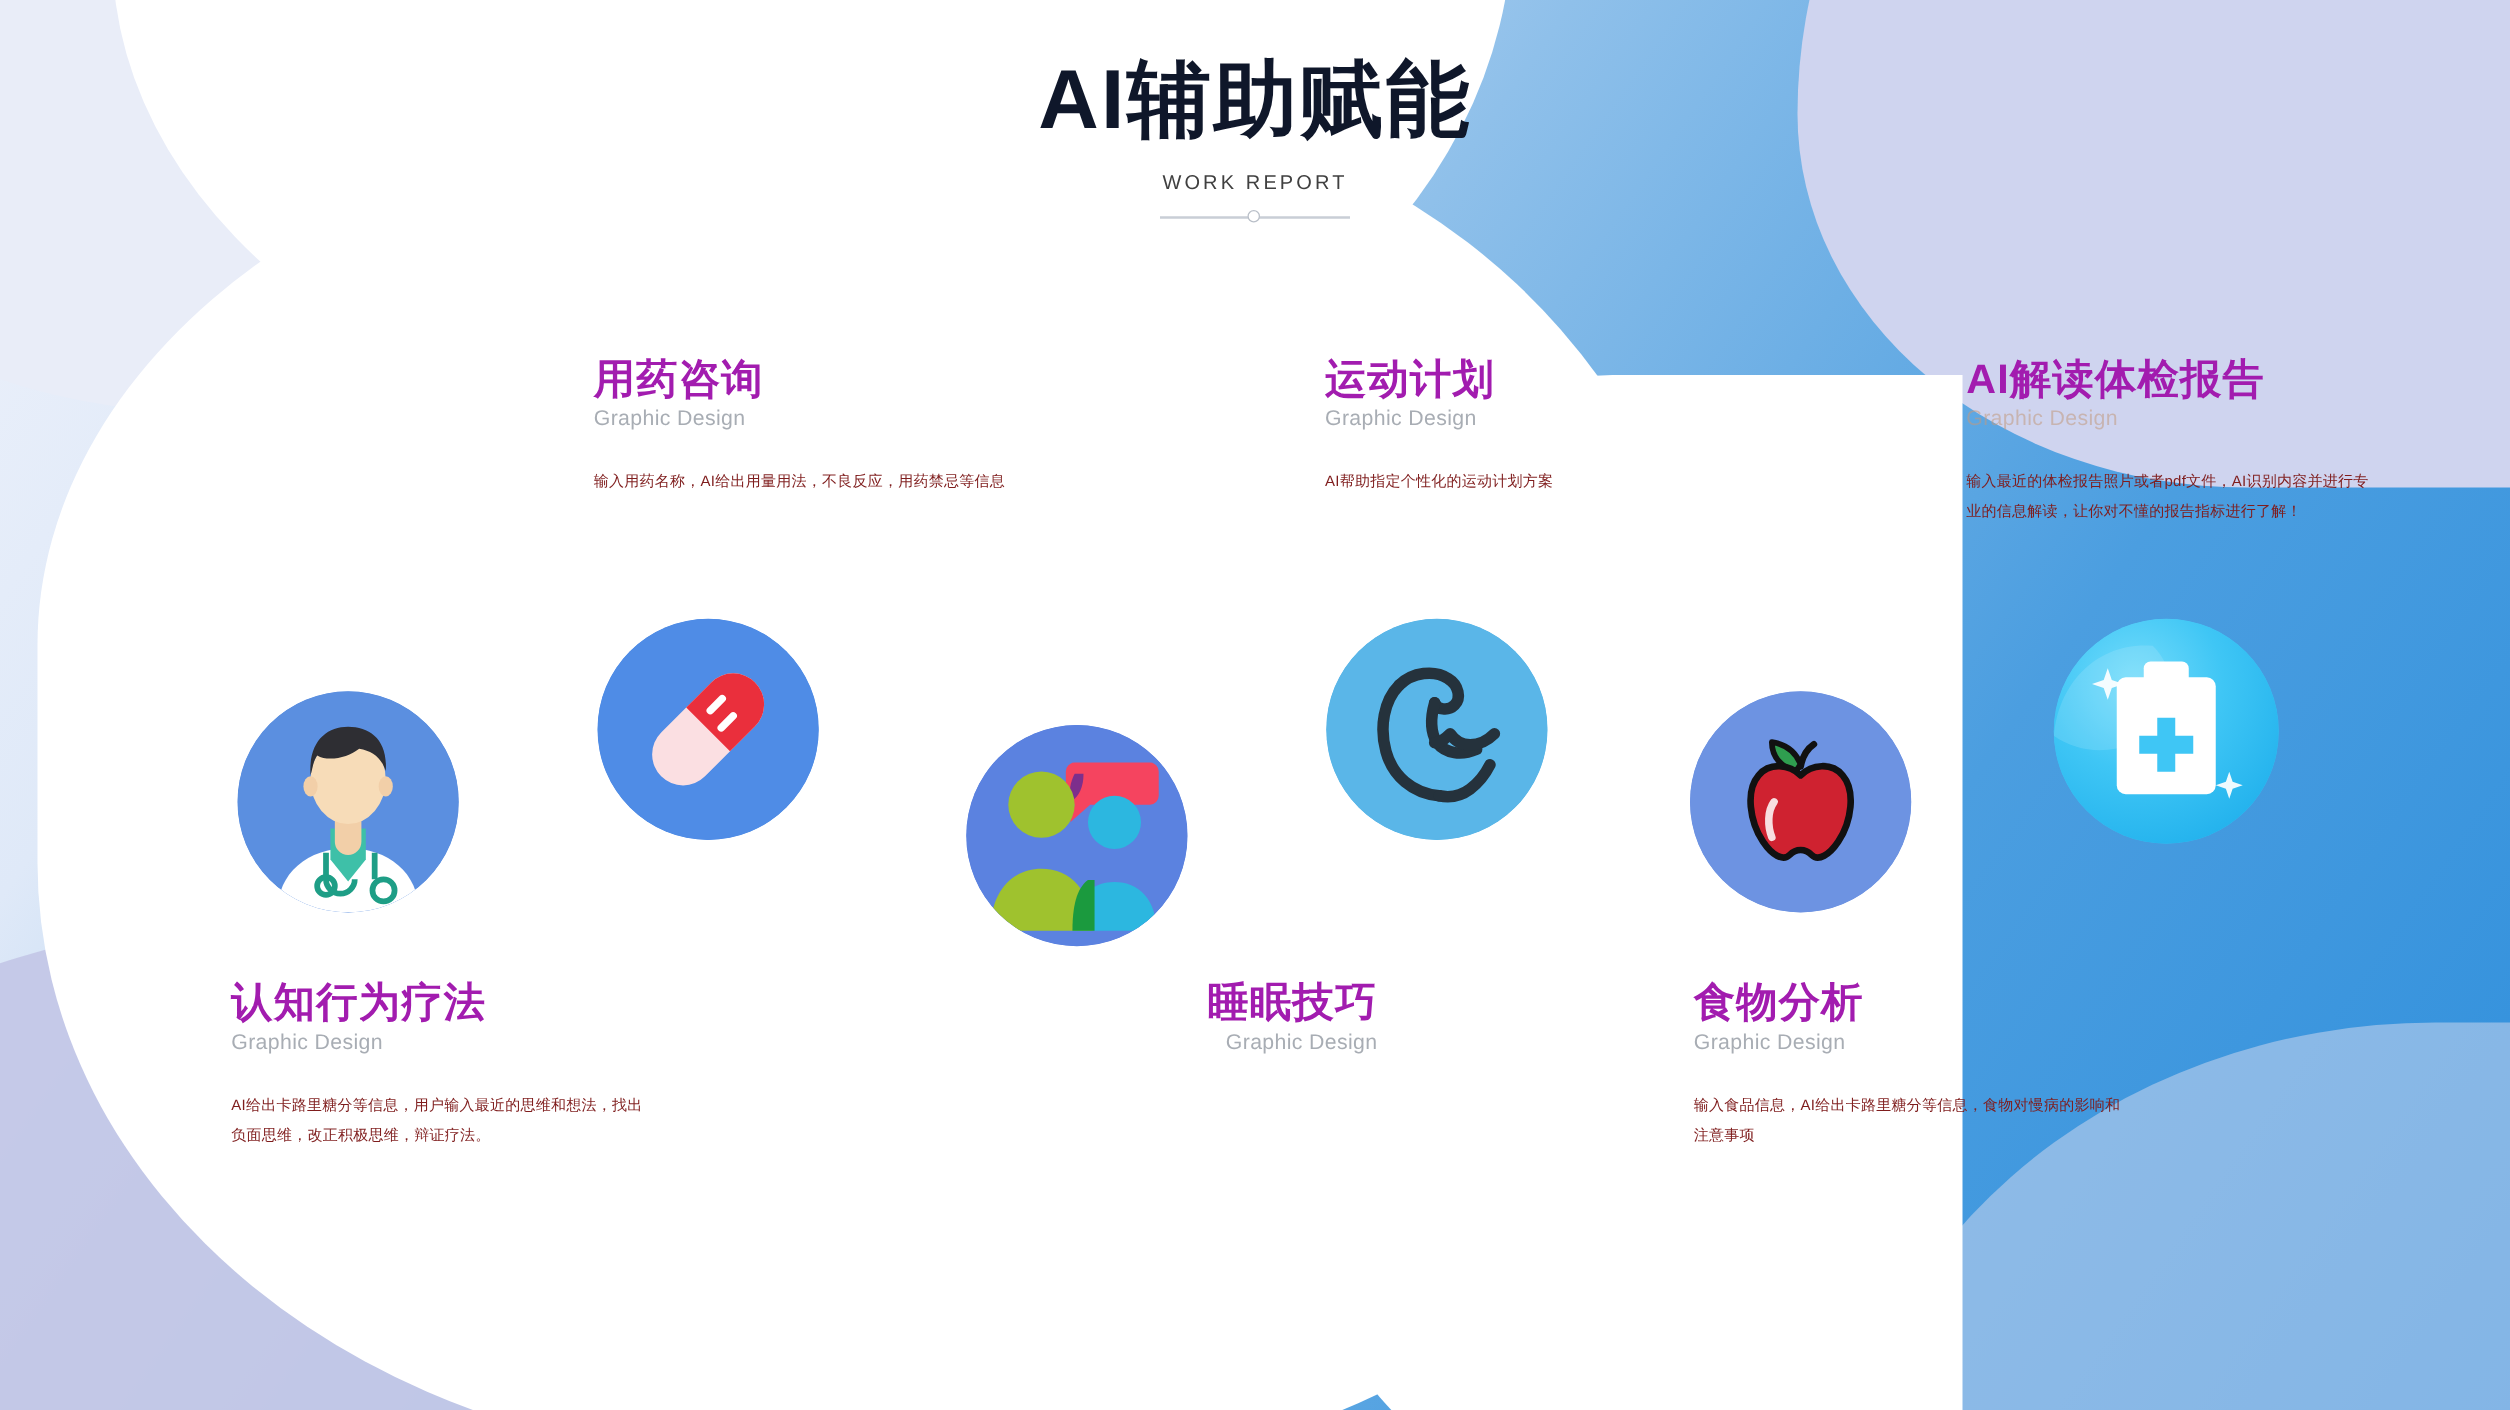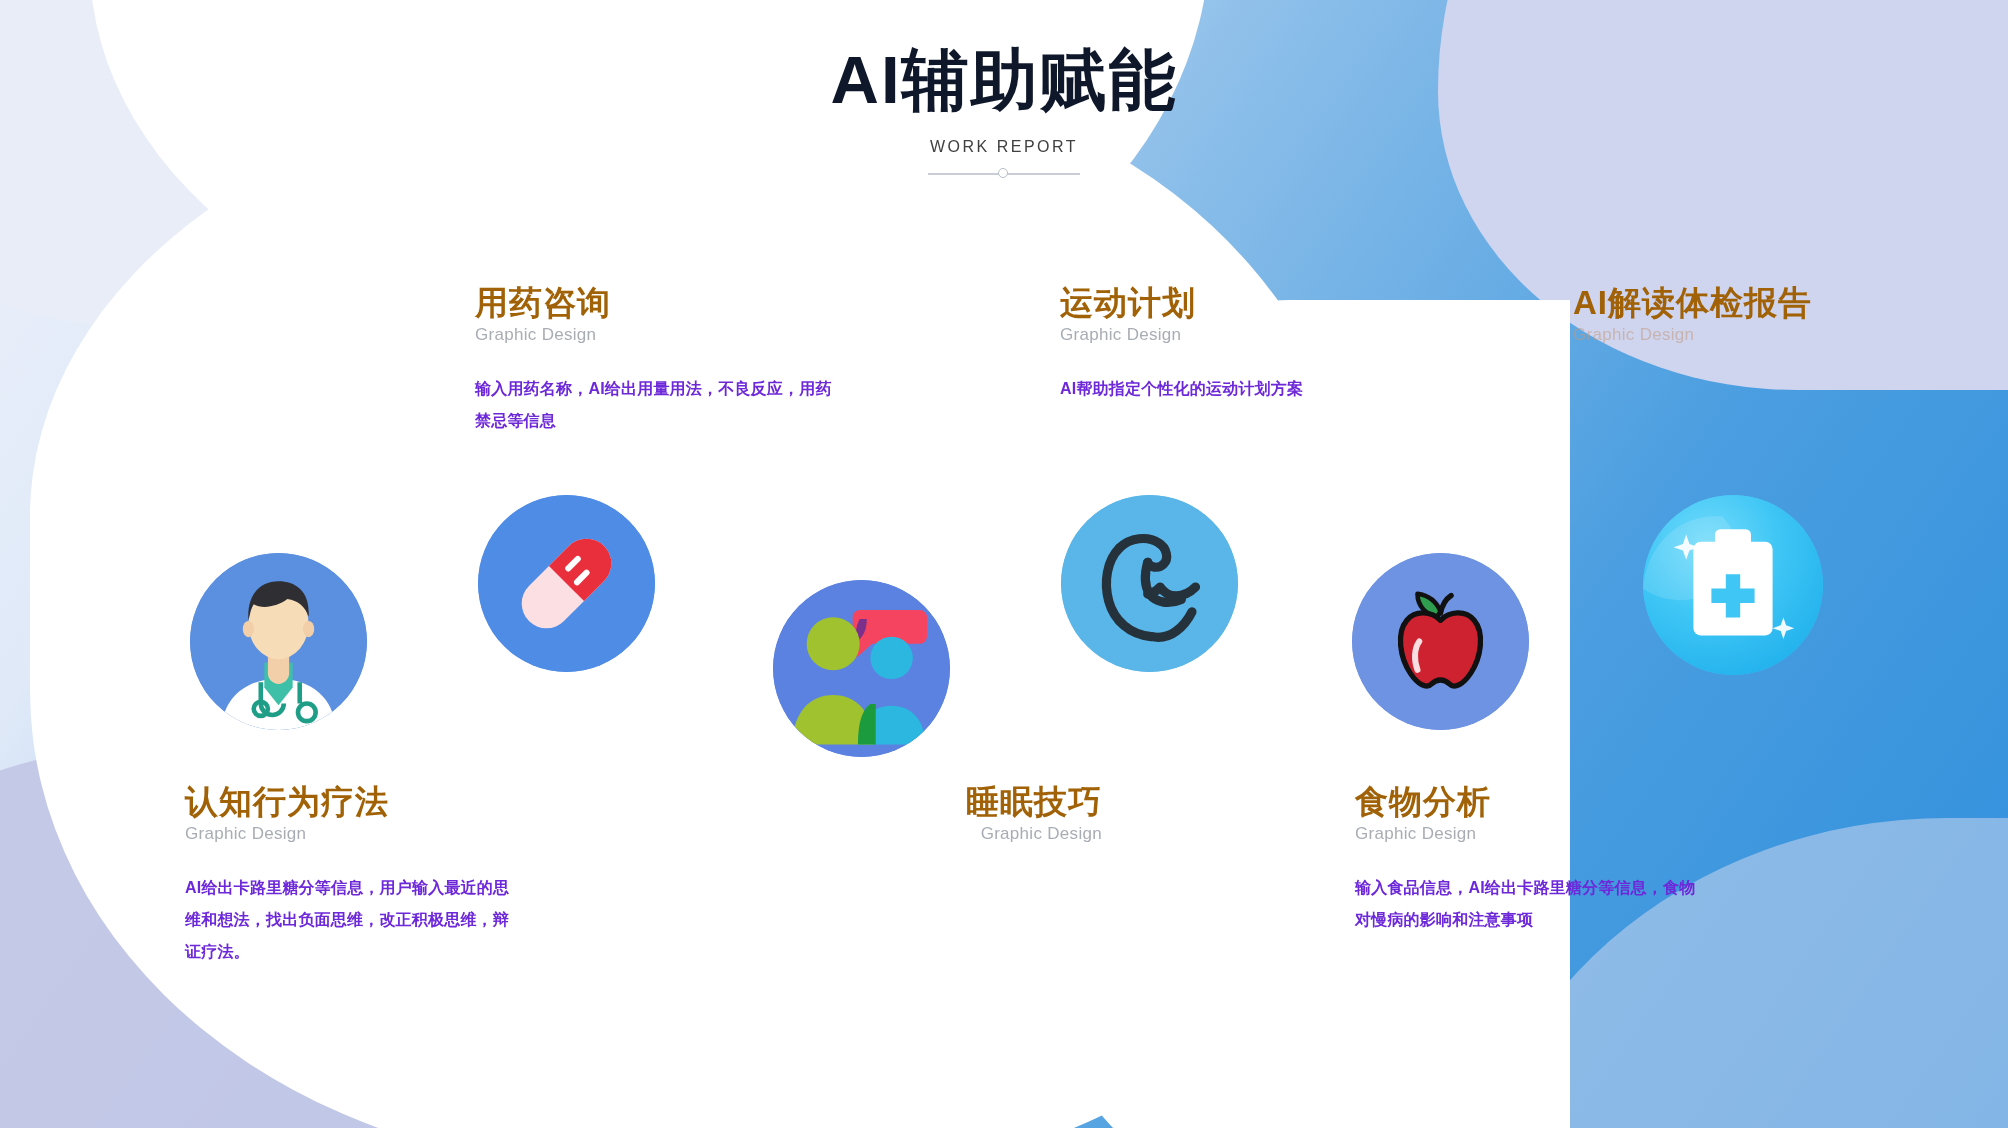--- a/index.html
+++ b/index.html
@@ -36,24 +36,24 @@
   .main-title{font-size:67px;font-weight:bold;color:#0f172a;letter-spacing:2px;
     line-height:1.08;margin:0;}
   .sub-en{margin-top:22px;font-size:16px;letter-spacing:2.5px;color:#404040;}
   .divider{margin:11px auto 0;width:152px;height:14px;position:relative;}
   .divider .line{position:absolute;top:6px;left:0;width:152px;height:1.5px;background:#c9ced6;}
   .divider .dot{position:absolute;top:1px;left:70px;width:10px;height:10px;border-radius:50%;
     background:#ffffff;border:1.5px solid #b9bfc8;box-sizing:border-box;}
 
   
   .block{position:absolute;z-index:7;}
-  .b-title{font-size:33px;font-weight:bold;color:#a16207;letter-spacing:1px;margin:0;line-height:1.22;}
+  .b-title{font-size:33px;font-weight:bold;color:#a21caf;letter-spacing:1px;margin:0;line-height:1.22;}
   .b-sub{font-size:17px;color:#a8adb4;margin-top:2px;letter-spacing:.3px;}
   .b-sub.faded{color:#c29a7f;opacity:.55;}
-  .b-desc{margin-top:28px;font-size:16px;color:#6d28d9;font-weight:bold;line-height:2.0;letter-spacing:.2px;}
+  .b-desc{margin-top:28px;font-size:12px;color:#7f1d1d;font-weight:normal;line-height:2.0;letter-spacing:.2px;}
 
   .blk-yycx{left:475px;top:283px;width:360px;}
   .blk-ydjh{left:1060px;top:283px;width:330px;}
   .blk-aijd{left:1573px;top:283px;width:330px;}
   .blk-rzxw{left:185px;top:782px;width:340px;}
   .blk-smjq{left:772px;top:782px;width:330px;text-align:right;}
   .blk-swfx{left:1355px;top:782px;width:350px;}
 
   
   .icon-circle{position:absolute;border-radius:50%;overflow:hidden;z-index:5;}
@@ -98,20 +98,21 @@
 
   <div class="block blk-ydjh">
     <div class="b-title">运动计划</div>
     <div class="b-sub">Graphic Design</div>
     <div class="b-desc">AI帮助指定个性化的运动计划方案</div>
   </div>
 
   <div class="block blk-aijd">
     <div class="b-title">AI解读体检报告</div>
     <div class="b-sub faded">Graphic Design</div>
+    <div class="b-desc">输入最近的体检报告照片或者pdf文件，AI识别内容并进行专业的信息解读，让你对不懂的报告指标进行了解！</div>
   </div>
 
   <div class="block blk-rzxw">
     <div class="b-title">认知行为疗法</div>
     <div class="b-sub">Graphic Design</div>
     <div class="b-desc">AI给出卡路里糖分等信息，用户输入最近的思维和想法，找出负面思维，改正积极思维，辩证疗法。</div>
   </div>
 
   <div class="block blk-smjq">
     <div class="b-title">睡眠技巧</div>

